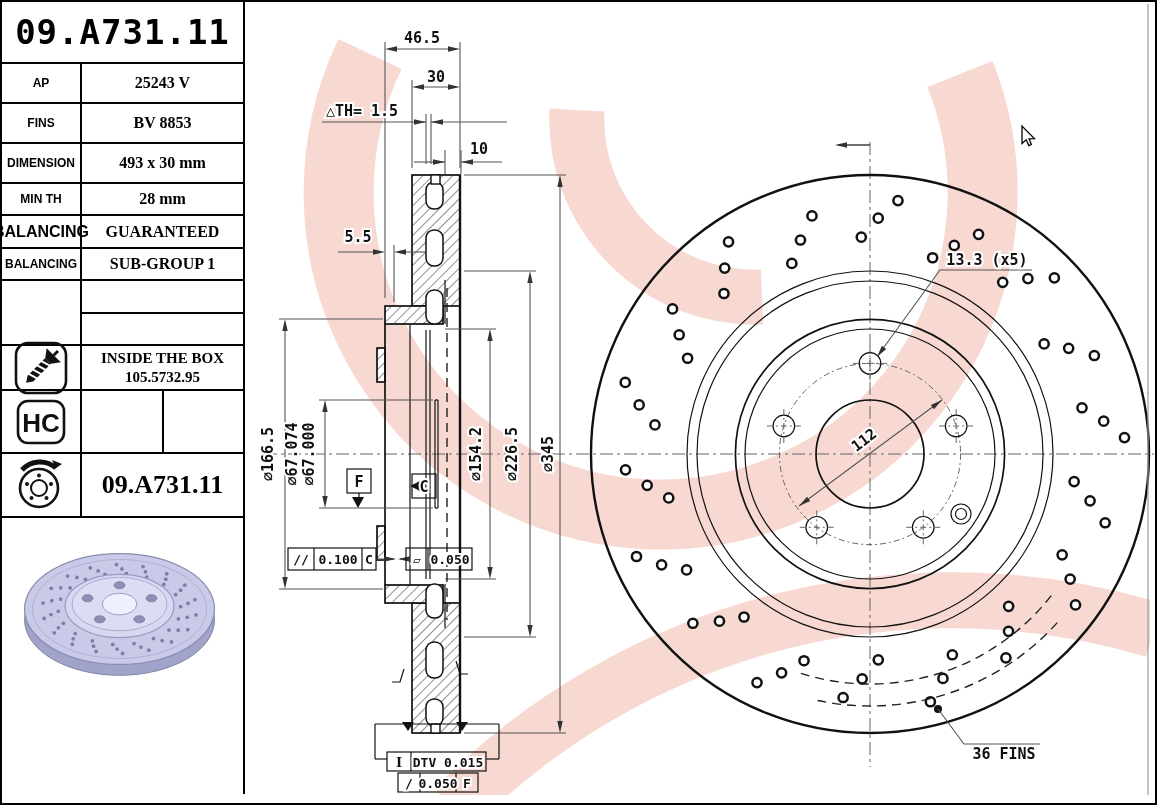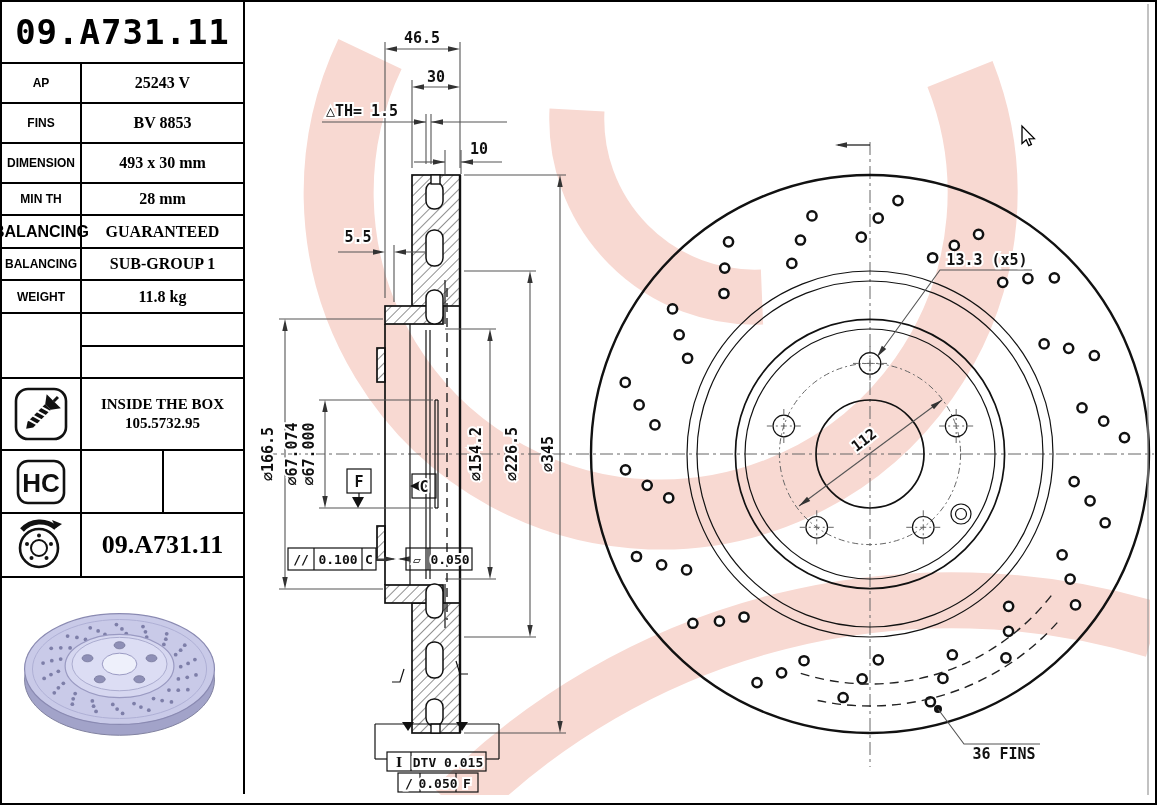--- a/index.html
+++ b/index.html
@@ -15,21 +15,21 @@
   .val{flex:1;display:flex;align-items:center;justify-content:center;
        font-family:Liberation Serif, serif;font-weight:bold;font-size:16px;box-sizing:border-box;}
   .logo-row{height:62px;align-items:center;justify-content:flex-start;padding:0;}
   .pn-row{height:62px;align-items:center;justify-content:center;font-family:"DejaVu Sans Mono",monospace;
           font-weight:bold;font-size:34px;letter-spacing:1px;display:flex;}
   .spec-row{height:40px;}
   .merged-row{height:65px;}
   .valcol{flex:1;display:flex;flex-direction:column;}
   .valcol div{flex:1;}
   .valcol div:first-child{border-bottom:2px solid #000;}
-  .box-row{height:72px;justify-content:flex-end;}
+  .box-row{height:45px;justify-content:flex-end;}
   .hc-row{height:63px;}
   .disc-row{height:64px;}
   .img-row{height:184px;border-bottom:none;display:block;}
   .two{flex-direction:column;font-size:15px;line-height:19px;}
   .split{flex:1;display:flex;}
   .split div{flex:1;}
   .split div:first-child{border-right:2px solid #000;}
   .bigpn{font-size:26px;letter-spacing:0px;}
   .icon-cell{padding:8px;}
   
@@ -340,24 +340,20 @@
       <div class="val">28 mm</div>
     </div>
     <div class="row spec-row" style="height:33px">
       <div class="lab" style="font-size:16px">BALANCING</div>
       <div class="val">GUARANTEED</div>
     </div>
     <div class="row spec-row" style="height:32px">
       <div class="lab">BALANCING</div>
       <div class="val">SUB-GROUP 1</div>
     </div>
-    <div class="row spec-row" style="height:33px">
-      <div class="lab">WEIGHT</div>
-      <div class="val">11.8 kg</div>
-    </div>
 
     <div class="row merged-row">
       <div class="lab"></div>
       <div class="valcol">
         <div></div>
         <div></div>
       </div>
     </div>
 
     <div class="row box-row">

